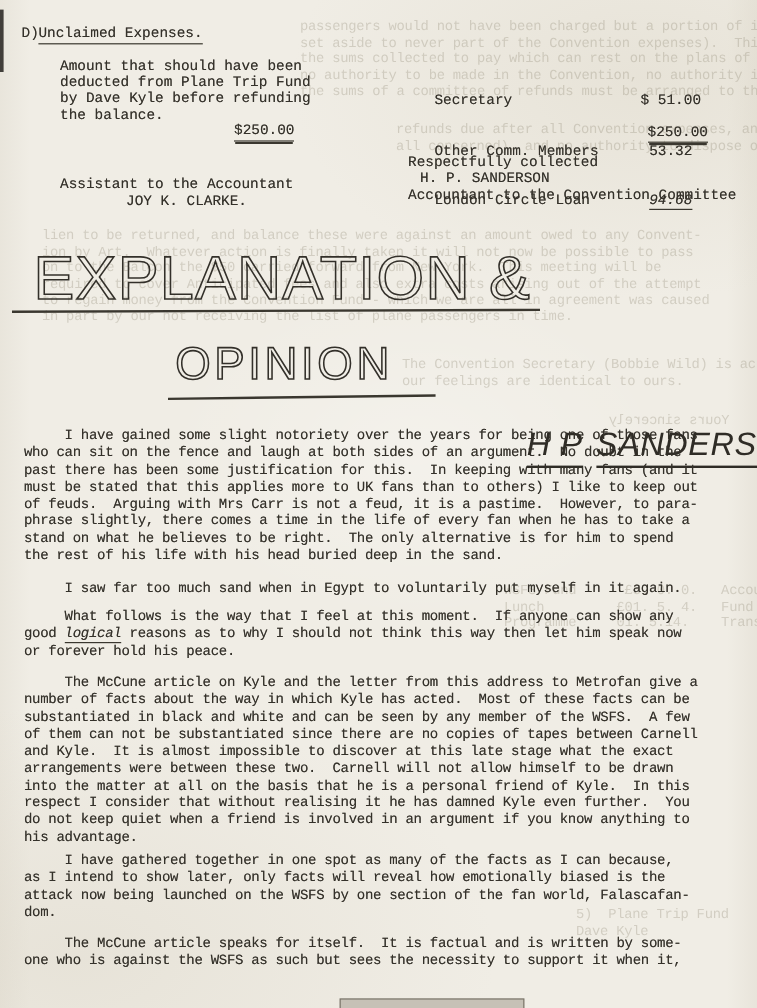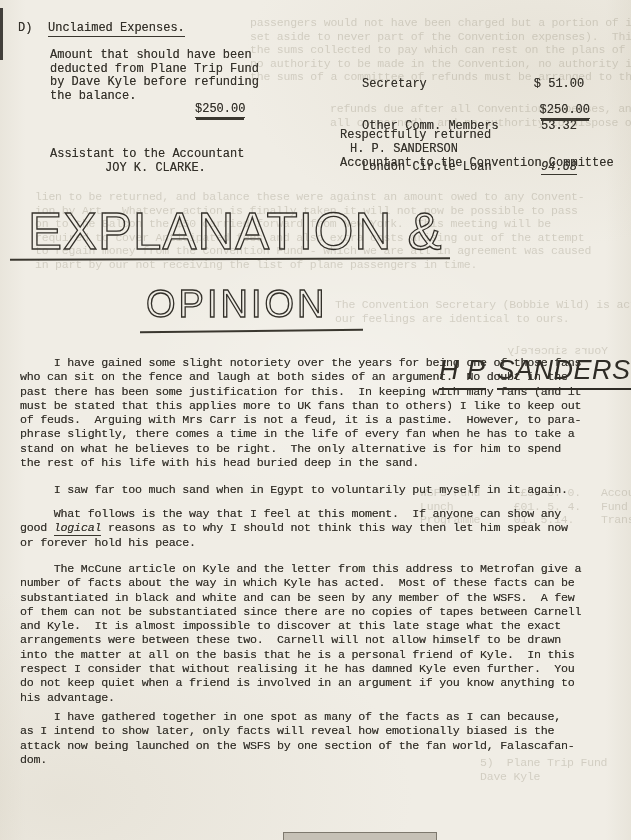--- a/index.html
+++ b/index.html
@@ -94,21 +94,21 @@
   <div class="bleed" style="left:420px;top:486px;width:200px;">WSFS Fund      £5. 0. 0.   Accounts     135. 0.
 Lunch         £01. 5. 4.   Fund
 Programme     01. 5.14.    Transcash    15.13.</div>
   <div class="bleed" style="left:480px;top:756px;width:145px;">5)  Plane Trip Fund
 Dave Kyle</div>
 
   <div class="abs artifact-left" style="left:0;top:8px;width:3px;height:52px;"></div>
   <div class="abs artifact-bottom" style="left:283px;top:832px;width:152px;height:12px;"></div>
 
   <div class="abs tw" style="left:18px;top:21px;">D)</div>
-  <div class="abs tw" style="left:48px;top:21px;text-align:center;"><span class="u">Unclaimed Expenses.</span></div>
+  <div class="abs tw" style="left:32px;top:21px;text-align:center;"><span class="u">Unclaimed Expenses.</span></div>
 
   <div class="abs tw" style="left:50px;top:49px;line-height:13.7px;">Amount that should have been
 deducted from Plane Trip Fund
 by Dave Kyle before refunding
 the balance.</div>
   <div class="abs tw" style="left:195px;top:102px;"><span class="dbl">$250.00</span></div>
 
   <div class="abs tw" style="left:362px;top:49px;width:228px;">
     <div class="exp-row">
       <span>Secretary</span>
@@ -118,21 +118,21 @@
       <span>Other Comm. Members</span>
       <span class="exp-amt">53.32</span>
     </div>
     <div class="exp-row">
       <span>London Circle Loan</span>
       <span class="exp-amt"><span class="u-thin">94.68</span></span>
     </div>
   </div>
   <div class="abs tw" style="left:362px;top:103px;width:228px;text-align:right;"><span class="dbl">$250.00</span></div>
 
-  <div class="abs tw" style="left:340px;top:128px;">Respectfully returned</div>
+  <div class="abs tw" style="left:340px;top:128px;">Respectfully collected</div>
   <div class="abs tw" style="left:350px;top:142px;">H. P. SANDERSON</div>
   <div class="abs tw" style="left:340px;top:156px;">Accountant to the Convention Committee</div>
   <div class="abs tw" style="left:50px;top:147px;">Assistant to the Accountant</div>
   <div class="abs tw" style="left:105px;top:161px;">JOY K. CLARKE.</div>
 
   <div class="abs stencil" style="left:28px;top:206px;font-size:51px;letter-spacing:1px;">EXPLANATION &amp;</div>
   <div class="abs rule" style="left:10px;top:258px;width:440px;transform:rotate(-.2deg);"></div>
   <div class="abs stencil" style="left:146px;top:285px;font-size:38px;letter-spacing:3px;">OPINION</div>
   <div class="abs rule" style="left:140px;top:330px;width:223px;transform:rotate(-.7deg);"></div>
 
@@ -159,14 +159,16 @@
 and Kyle.  It is almost impossible to discover at this late stage what the exact
 arrangements were between these two.  Carnell will not allow himself to be drawn
 into the matter at all on the basis that he is a personal friend of Kyle.  In this
 respect I consider that without realising it he has damned Kyle even further.  You
 do not keep quiet when a friend is involved in an argument if you know anything to
 his advantage.</div>
   <div class="abs tw body-tw" style="left:20px;top:710px;">     I have gathered together in one spot as many of the facts as I can because,
 as I intend to show later, only facts will reveal how emotionally biased is the
 attack now being launched on the WSFS by one section of the fan world, Falascafan-
 dom.</div>
+  <div class="abs tw body-tw" style="left:20px;top:779px;">     The McCune article speaks for itself.  It is factual and is written by some-
+one who is against the WSFS as such but sees the necessity to support it when it,</div>
 
 </div>
 
 </body></html>

